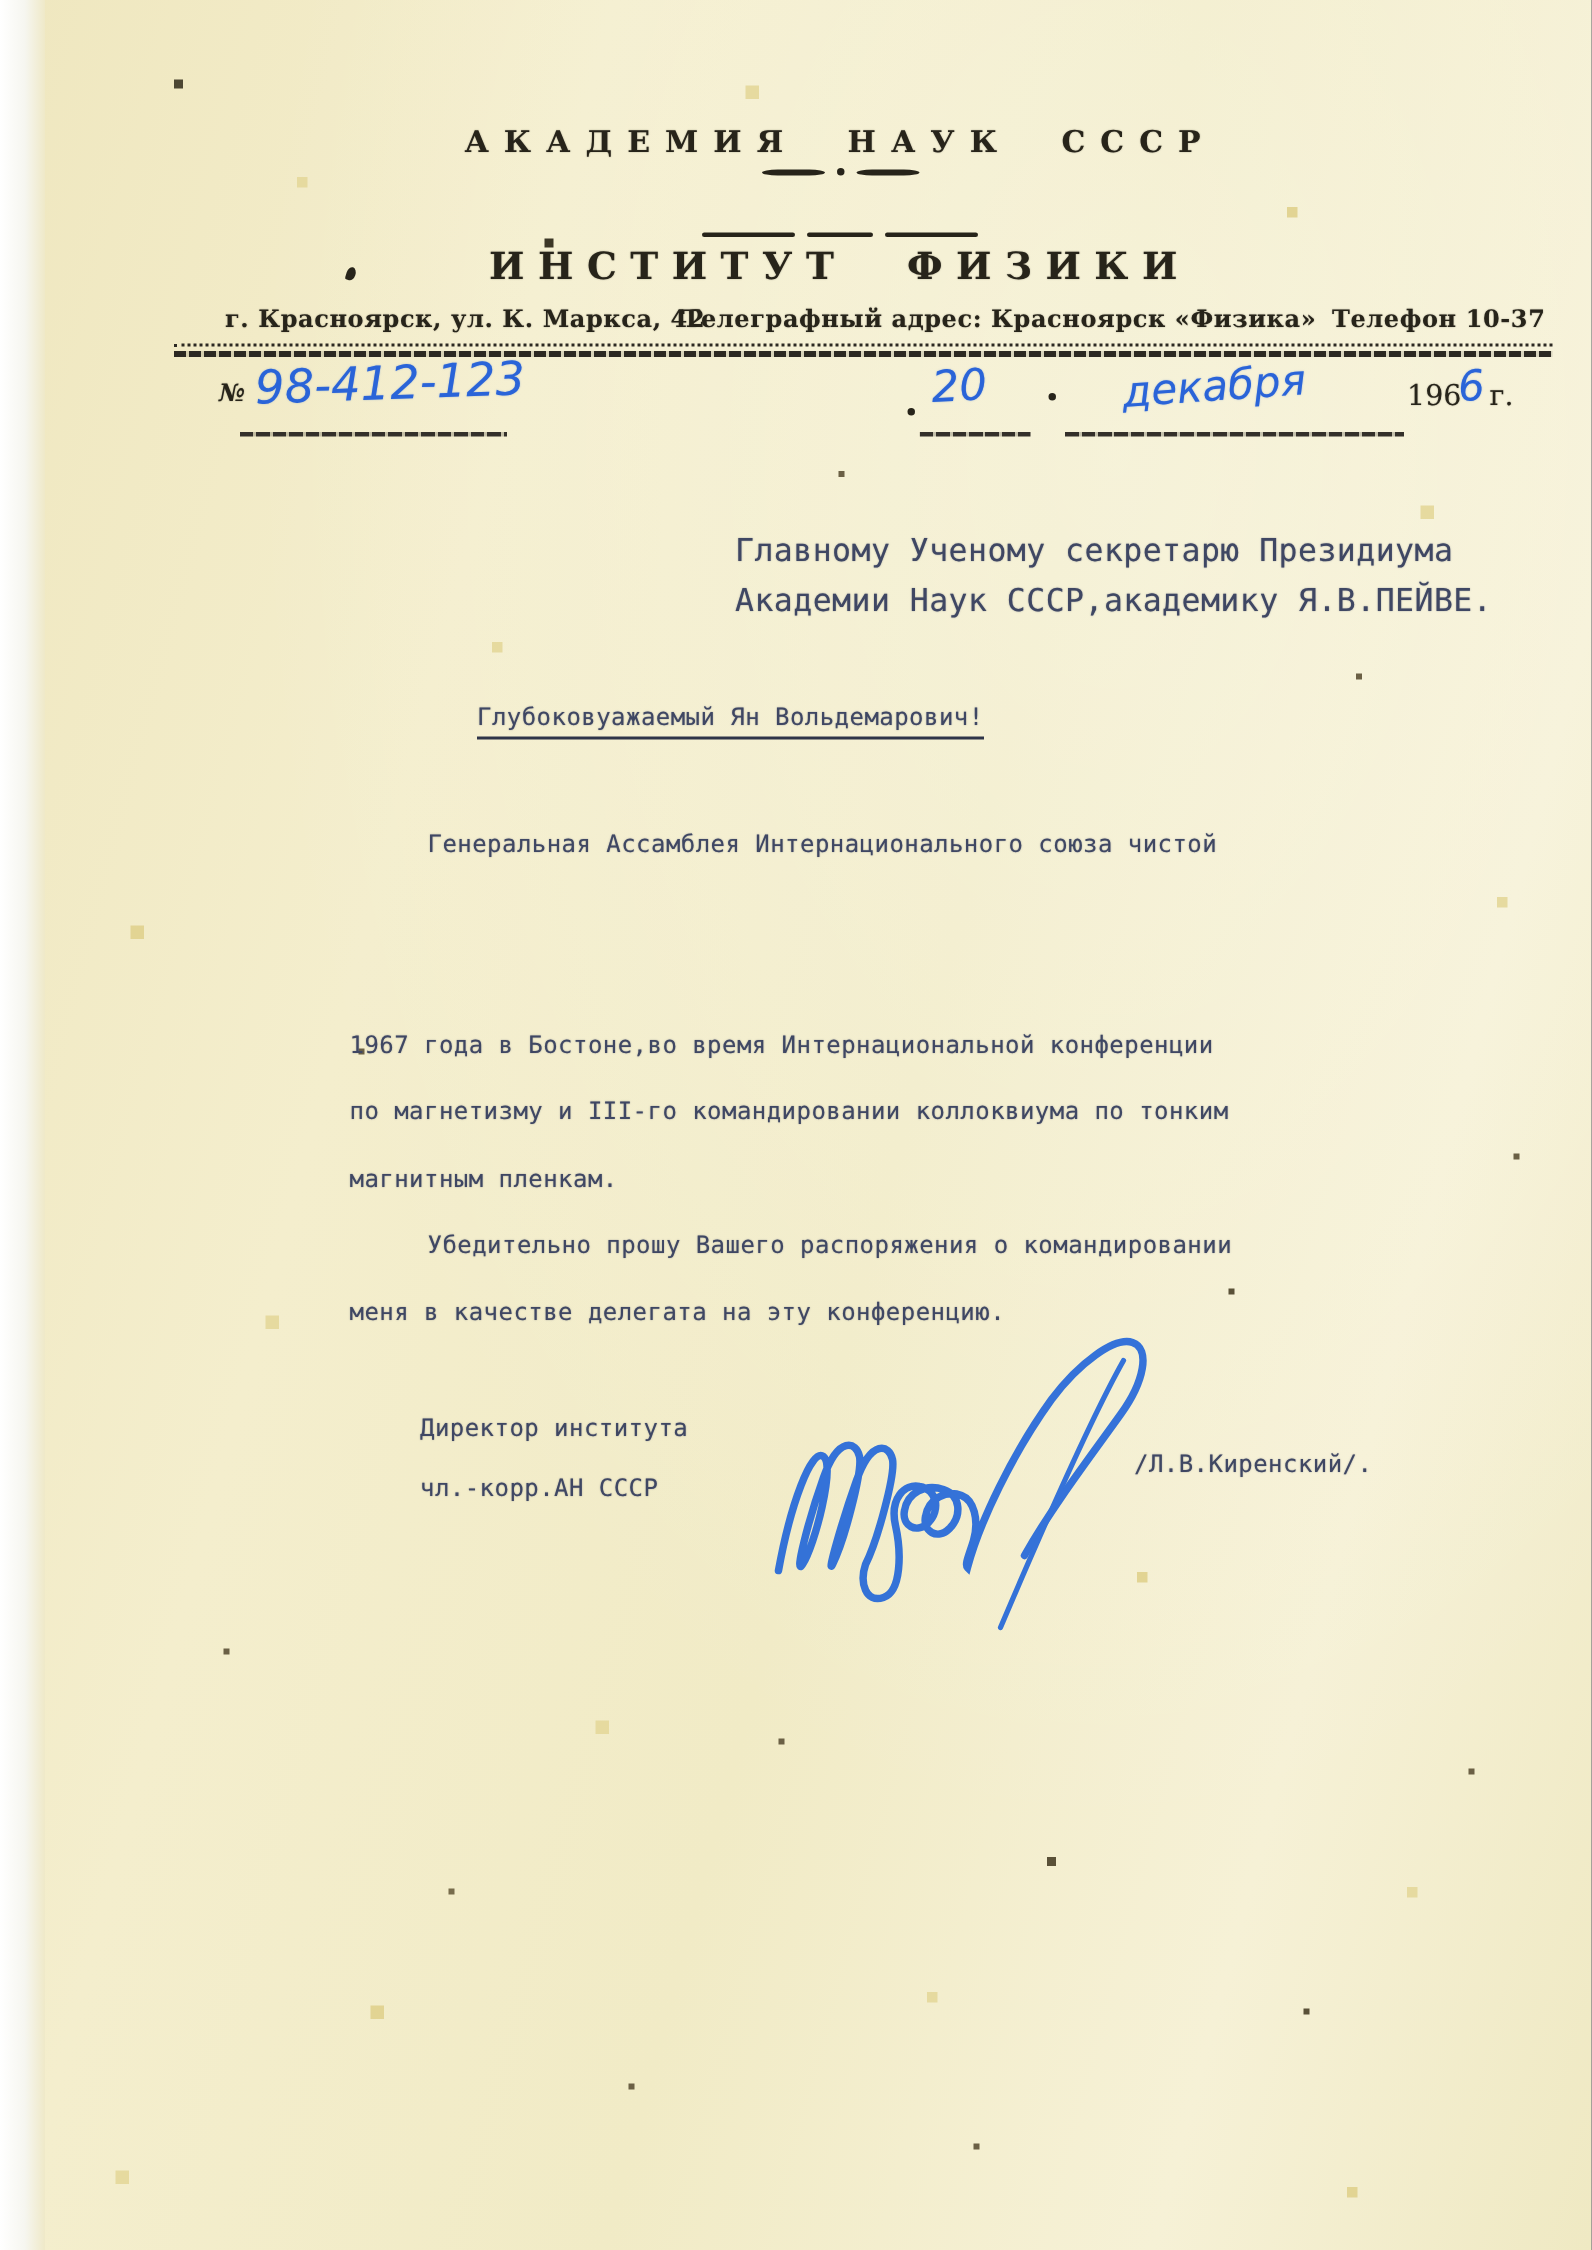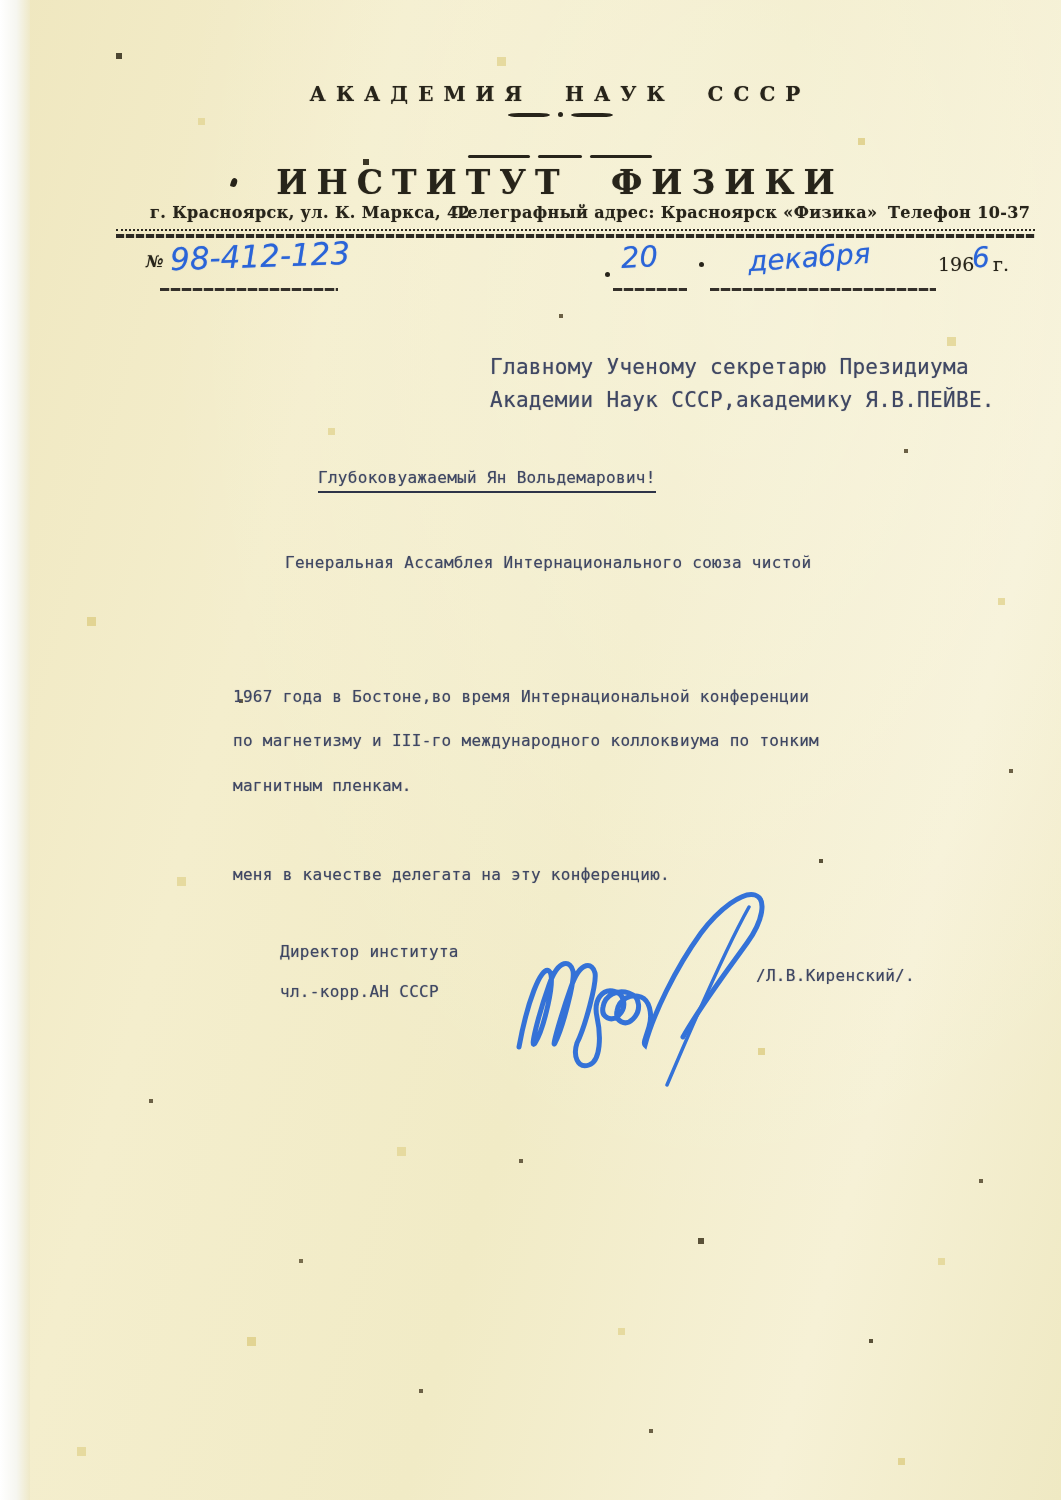--- a/index.html
+++ b/index.html
@@ -16,21 +16,21 @@
   .scan-edge{position:absolute;left:0;top:0;width:30px;height:100%;
     background:linear-gradient(90deg,#ffffff 0%,#f6f6f0 55%,#efe9c8 100%);}
   .abs{position:absolute;white-space:nowrap;}
 
   
   .print{color:#27241a;font-family:"DejaVu Serif", serif;font-weight:bold;
          text-shadow:0 0 1px rgba(39,36,26,.45);}
   .lh-center{left:120px;width:880px;text-align:center;}
   .lh1{top:82px;font-size:20px;letter-spacing:10px;word-spacing:16px;}
   .lh2{top:122px;font-size:23px;letter-spacing:9px;word-spacing:10px;}
-  .lh3{top:163px;font-size:33px;letter-spacing:9px;word-spacing:22px;}
+  .lh3{top:163px;font-size:25px;letter-spacing:9px;word-spacing:22px;}
   .sep-row{display:flex;justify-content:center;align-items:center;gap:8px;}
   .sep1{top:112px;}
   .sep2{top:155px;}
   .dash{height:3px;background:#27241a;border-radius:2px;}
   .dash.taper{height:4px;border-radius:50% 50% 50% 50%/100% 100% 100% 100%;}
   .dot{width:5px;height:5px;background:#27241a;border-radius:50%;}
   .addr-row{top:203px;font-size:16px;letter-spacing:.4px;}
   .addr-left{left:150px;}
   .addr-mid{left:455px;}
   .addr-right{left:888px;}
@@ -114,22 +114,23 @@
   <div class="abs hand" style="left:972px;top:241px;font-size:28px;transform:rotate(-5deg);">6</div>
   <div class="abs print" style="left:993px;top:253px;font-size:19px;font-weight:normal;">г.</div>
 
   <div class="abs typed typed-sm" style="left:490px;top:355px;">Главному Ученому секретарю Президиума</div>
   <div class="abs typed typed-sm" style="left:490px;top:388px;">Академии Наук СССР,академику Я.В.ПЕЙВЕ.</div>
 
   <div class="abs typed underline-typed" style="left:318px;top:468px;">Глубоковуажаемый Ян Вольдемарович!</div>
 
   <div class="abs typed" style="left:285px;top:553px;">Генеральная Ассамблея Интернационального союза чистой</div>
   <div class="abs typed" style="left:233px;top:687px;">1967 года в Бостоне,во время Интернациональной конференции</div>
-  <div class="abs typed" style="left:233px;top:731px;">по магнетизму и III-го международного коллоквиума по тонким</div>
+  <div class="abs typed" style="left:233px;top:731px;">по магнетизму и III-го командировании коллоквиума по тонким</div>
   <div class="abs typed" style="left:233px;top:776px;">магнитным пленкам.</div>
+  <div class="abs typed" style="left:285px;top:820px;">Убедительно прошу Вашего распоряжения о командировании</div>
   <div class="abs typed" style="left:233px;top:865px;">меня в качестве делегата на эту конференцию.</div>
 
   <div class="abs typed" style="left:280px;top:942px;">Директор института</div>
   <div class="abs typed" style="left:280px;top:982px;">чл.-корр.АН СССР</div>
   <div class="abs typed" style="left:756px;top:966px;text-align:center;">/Л.В.Киренский/.</div>
 
   <svg class="abs" style="left:505px;top:885px;" width="300" height="210" viewBox="0 0 300 210">
     <g fill="none" stroke="#2468d9" stroke-width="5" stroke-linecap="round" opacity="0.92">
       <path d="M14,162 C22,118 36,80 44,86 C52,92 38,146 30,158
                C24,167 34,128 44,100 C54,72 66,76 68,86 C70,96 58,142 50,158

